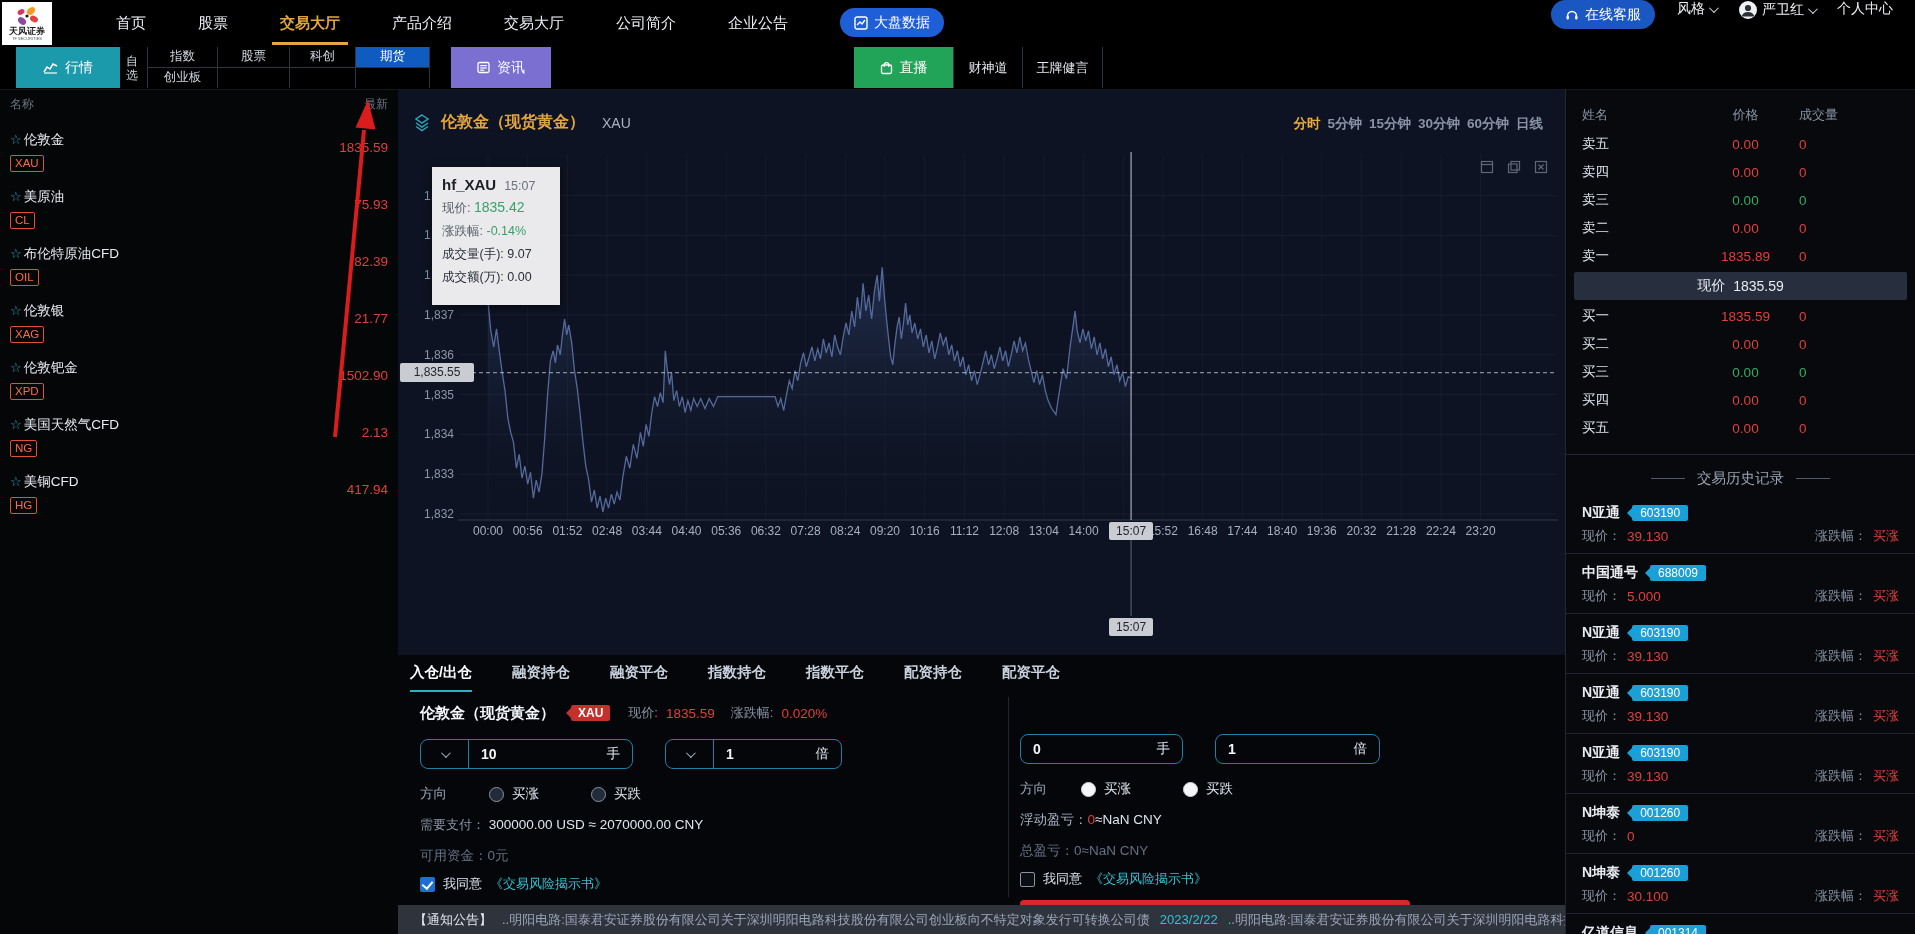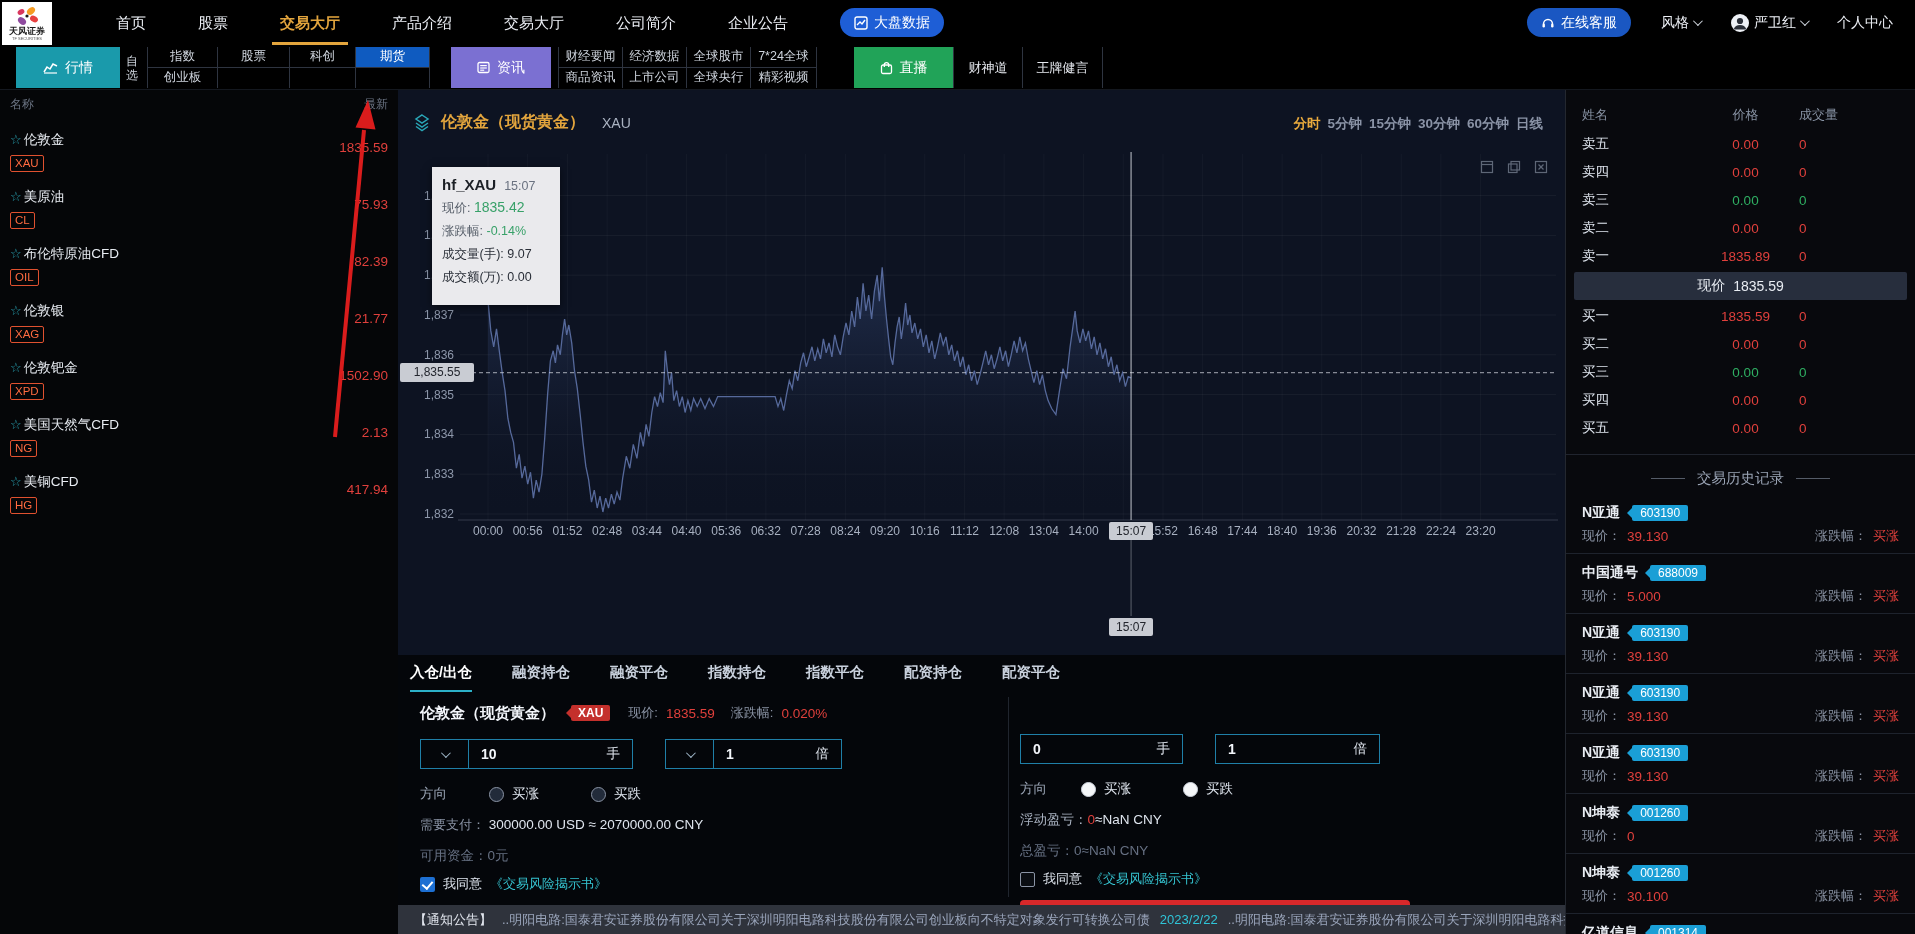--- a/index.html
+++ b/index.html
@@ -9,21 +9,21 @@
   
   #topnav { position:absolute; left:0; top:0; width:1915px; height:45px; background:#000; display:flex; align-items:center; }
   #logo { width:50px; height:43px; background:#fff; margin:1px 0 0 2px; display:flex; flex-direction:column; align-items:center; justify-content:center; }
   #logo .lg-cn { font-size:9px; font-weight:bold; color:#1b1b1b; line-height:9px; }
   #logo .lg-en { font-size:4px; color:#555; line-height:5px; }
   .tn-items { display:flex; margin-left:38px; gap:0; }
   .tn-item { position:relative; font-size:15px; color:#eceff5; line-height:45px; padding:0 26px; cursor:pointer; }
   .tn-item.active { color:#e3a53d; font-weight:bold; }
   .tn-item.active::after { content:''; position:absolute; left:18px; right:18px; bottom:0; height:3px; background:#e3a53d; }
   .pill { height:29px; border-radius:15px; background:#1e5ed6; color:#fff; font-size:14px; display:flex; align-items:center; gap:6px; padding:0 14px; margin-left:26px; cursor:pointer; }
-  #tn-right { position:absolute; right:22px; top:0; height:45px; display:flex; align-items:center; gap:30px; }
+  #tn-right { position:absolute; right:22px; top:0; height:45px; display:flex; align-items:flex-start; gap:22px; }
   #tn-right .pill { margin-left:0; background:#1a57c2; }
   .tn-link { font-size:14px; color:#eceff5; display:flex; align-items:center; gap:4px; cursor:pointer; }
   .chev { width:7px; height:7px; border-right:1.5px solid #cfd5de; border-bottom:1.5px solid #cfd5de; transform:rotate(45deg) translateY(-2px); display:inline-block; }
 
   
   #subnav { position:absolute; left:0; top:45px; width:1915px; height:45px; background:#000; border-bottom:1px solid #14181f; }
   .sn-block { position:absolute; top:2px; height:41px; display:flex; align-items:center; justify-content:center; gap:7px; font-size:14px; color:#fff; cursor:pointer; }
   #sn-quotes { left:16px; width:104px; background:#1a9aab; }
   #sn-fav { left:121px; width:22px; font-size:12px; color:#cfd5de; line-height:14px; text-align:center; word-break:break-all; }
   .sn-grid { position:absolute; top:2px; display:grid; grid-template-rows:20.5px 20.5px; border-left:1px solid #2e3440; }
@@ -77,21 +77,21 @@
   #tp-left { position:absolute; left:22px; top:46px; width:578px; }
   #tp-right { position:absolute; left:622px; top:46px; width:530px; }
   #tp-divider { position:absolute; left:610px; top:42px; width:1px; height:200px; background:#20252e; }
   .inst-row { display:flex; align-items:center; gap:8px; height:24px; }
   .inst-name { font-size:15px; font-weight:bold; color:#f2f5fa; }
   .tag-red { position:relative; background:#c4302c; color:#fff; font-size:12px; font-weight:bold; padding:1px 7px; border-radius:2px; margin-left:8px; }
   .tag-red::before { content:''; position:absolute; left:-5px; top:50%; margin-top:-5px; border:5px solid transparent; border-right:5px solid #c4302c; border-left:none; }
   .lbl { color:#8a93a4; font-size:13px; }
   .red { color:#e0403c; }
   .inputs-row { display:flex; gap:32px; margin-top:14px; }
-  .num-group { display:flex; height:30px; border:1px solid #1f7fa8; border-radius:0; overflow:hidden; }
+  .num-group { display:flex; height:30px; border:1px solid #1f7fa8; border-radius:8px; overflow:hidden; }
   .ng-chev { width:48px; display:flex; align-items:center; justify-content:center; border-right:1px solid #1f7fa8; cursor:pointer; }
   .ng-chev .chev { border-color:#9fb6c8; }
   .ng-input { display:flex; align-items:center; justify-content:space-between; padding:0 12px; background:transparent; }
   .ng-val { font-size:14px; font-weight:bold; color:#f2f5fa; }
   .ng-unit { font-size:13.5px; color:#dfe5ee; }
   .dir-row { display:flex; align-items:center; margin-top:16px; font-size:13.5px; color:#dfe5ee; }
   .dir-lab { color:#9aa4b5; margin-right:42px; }
   .radio { width:15px; height:15px; border-radius:50%; margin-right:8px; cursor:pointer; }
   .radio.dark { background:#222b3a; border:1.5px solid #8a93a4; }
   .radio.light { background:#f4f6f8; border:1.5px solid #cfd5de; }
@@ -220,30 +220,20 @@
   <div class="sn-block" id="sn-news">
     <svg width="13" height="13" viewBox="0 0 13 13">
       <rect x="1" y="1.5" width="11" height="10" rx="1.5" fill="none" stroke="#fff" stroke-width="1.3"></rect>
       <line x1="3.2" y1="4.6" x2="9.8" y2="4.6" stroke="#fff" stroke-width="1.2"></line>
       <line x1="3.2" y1="7" x2="9.8" y2="7" stroke="#fff" stroke-width="1.2"></line>
       <line x1="3.2" y1="9.2" x2="7.2" y2="9.2" stroke="#fff" stroke-width="1.2"></line>
     </svg>
     <span>资讯</span>
   </div>
 
-  <div class="sn-grid" style="left:558px; grid-template-columns:64px 64px 64px 66px;">
-    <div class="sn-cell r1">财经要闻</div>
-    <div class="sn-cell r1">经济数据</div>
-    <div class="sn-cell r1">全球股市</div>
-    <div class="sn-cell r1">7*24全球</div>
-    <div class="sn-cell">商品资讯</div>
-    <div class="sn-cell">上市公司</div>
-    <div class="sn-cell">全球央行</div>
-    <div class="sn-cell">精彩视频</div>
-  </div>
 
   <div class="sn-block" id="sn-live">
     <svg width="13" height="14" viewBox="0 0 13 14">
       <rect x="1.5" y="4" width="10" height="8.5" rx="1.5" fill="none" stroke="#fff" stroke-width="1.3"></rect>
       <path d="M4.3 6 V3.8 a2.2 2.2 0 0 1 4.4 0 V6" fill="none" stroke="#fff" stroke-width="1.3"></path>
     </svg>
     <span>直播</span>
   </div>
   <div class="sn-extra" style="left:953px; width:70px; border-left:1px solid #2e3440;">财神道</div>
   <div class="sn-extra" style="left:1023px; width:80px;">王牌健言</div>

